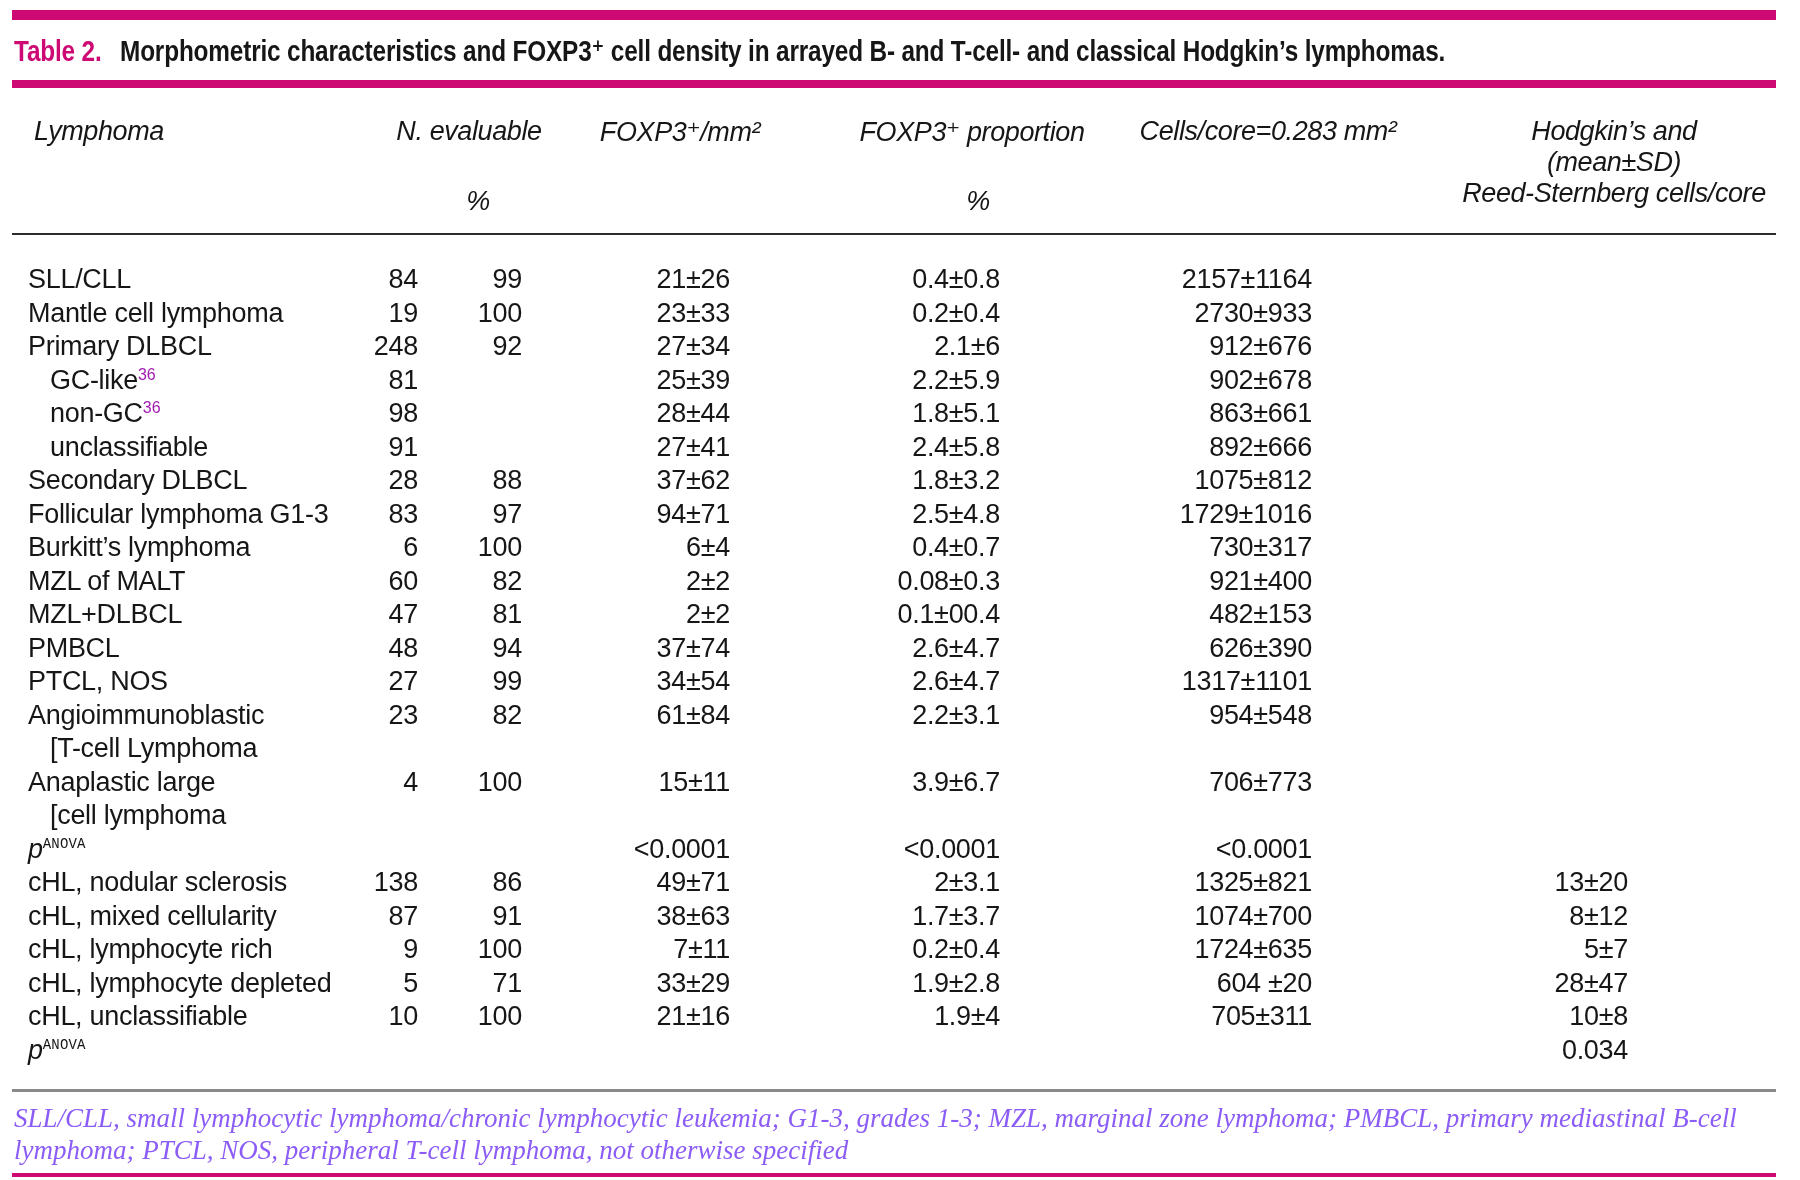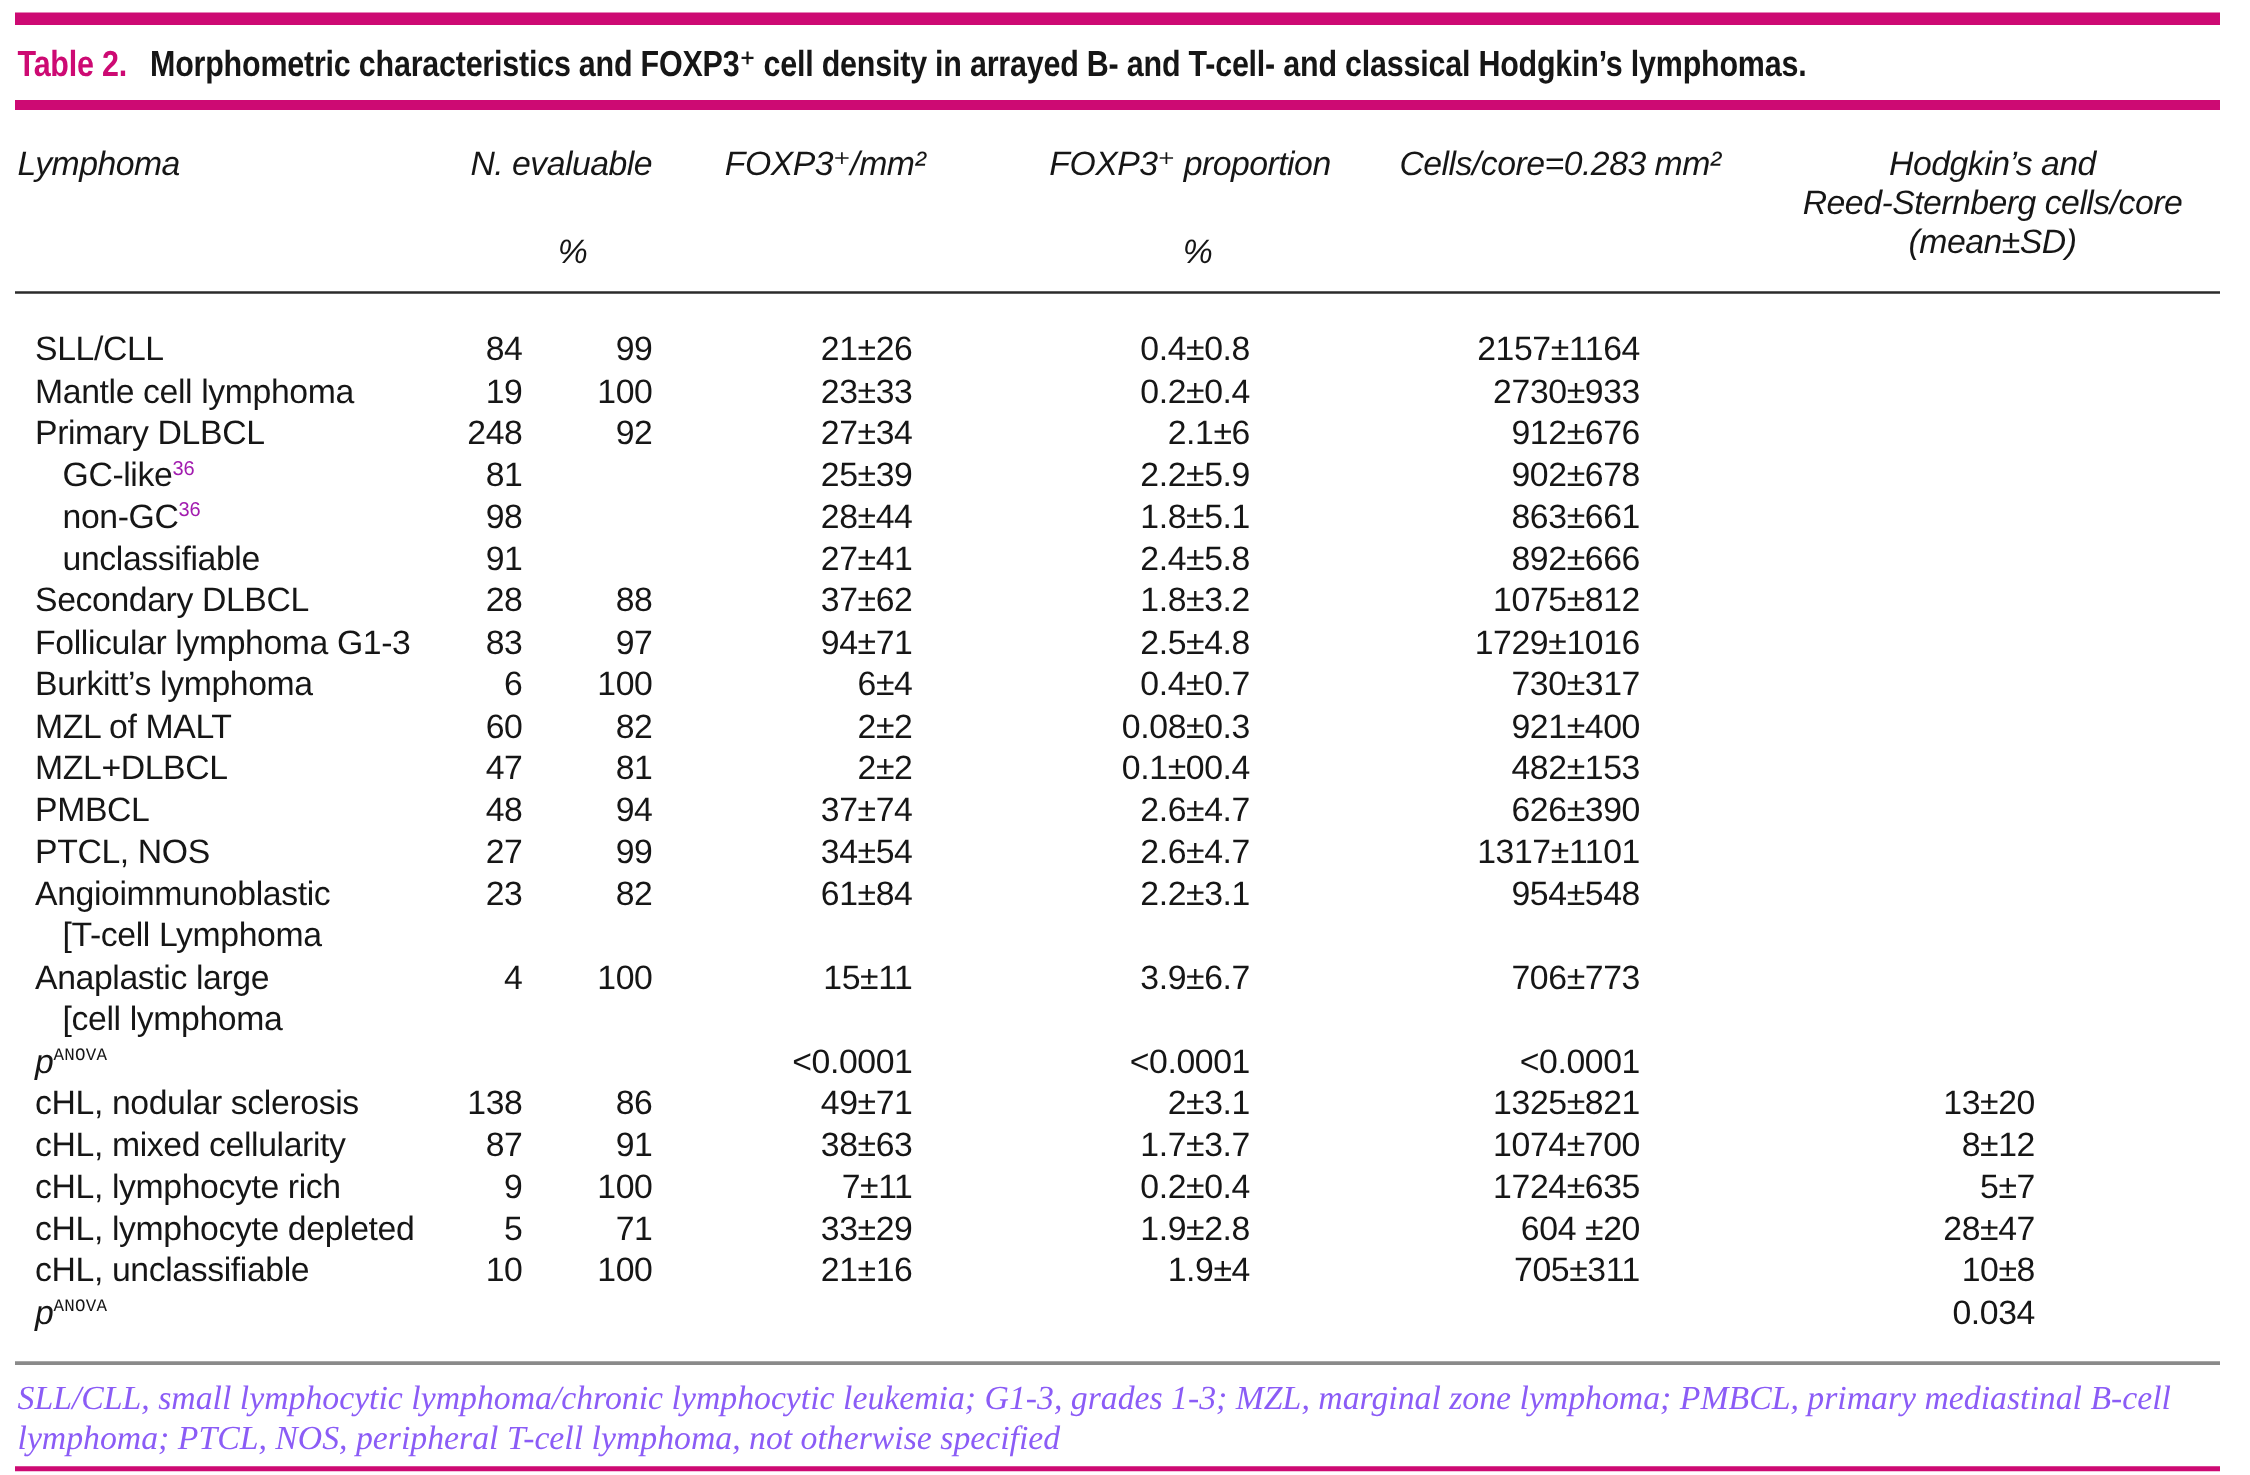--- a/index.html
+++ b/index.html
@@ -10,21 +10,21 @@
   .bar{position:absolute;left:12px;width:1764px;}
   .bar-top{top:10px;height:10px;}
   .bar-mid{top:80px;height:8px;}
   .bar-bottom{top:1173px;height:4px;}
   .title{
     position:absolute;left:14px;top:34px;font-size:29px;font-weight:bold;
     white-space:nowrap;transform:scaleX(0.84);transform-origin:0 50%;letter-spacing:-0.2px;
   }
   .title-label{margin-right:22px;}
   .thead .h{
-    position:absolute;font-size:27px;font-style:italic;letter-spacing:-0.4px;white-space:nowrap;
+    position:absolute;font-size:27px;font-style:italic;letter-spacing:-0.4px;white-space:nowrap;margin-left:20px;
   }
   .h-lymphoma{left:14px;top:116px;}
   .h-nev {left:449px; top:116px;transform:translateX(-50%);}
   .h-npct{left:458px; top:186px;transform:translateX(-50%);}
   .h-mm2 {left:660px; top:116px;transform:translateX(-50%);}
   .h-prop{left:952px; top:116px;transform:translateX(-50%);}
   .h-ppct{left:958px; top:186px;transform:translateX(-50%);}
   .h-core{left:1248px;top:116px;transform:translateX(-50%);}
   .h-hrs {left:1594px;top:116px;transform:translateX(-50%);text-align:center;line-height:31px;}
   .rule-dark{position:absolute;left:12px;top:233px;width:1764px;height:2px;background:#2b2b2b;}
@@ -62,22 +62,22 @@
   <div class="thead">
     <div class="h h-lymphoma">Lymphoma</div>
     <div class="h h-nev">N. evaluable</div>
     <div class="h h-npct">%</div>
     <div class="h h-mm2">FOXP3⁺/mm²</div>
     <div class="h h-prop">FOXP3⁺ proportion</div>
     <div class="h h-ppct">%</div>
     <div class="h h-core">Cells/core=0.283 mm²</div>
     <div class="h h-hrs">
       <div>Hodgkin’s and</div>
+      <div>(mean±SD)</div>
       <div>Reed-Sternberg cells/core</div>
-      <div>(mean±SD)</div>
     </div>
   </div>
 
   <div class="rule-dark"></div>
 
   <table class="grid">
     <colgroup>
       <col style="width:366px">
         <col style="width:52px">
         <col style="width:104px">

